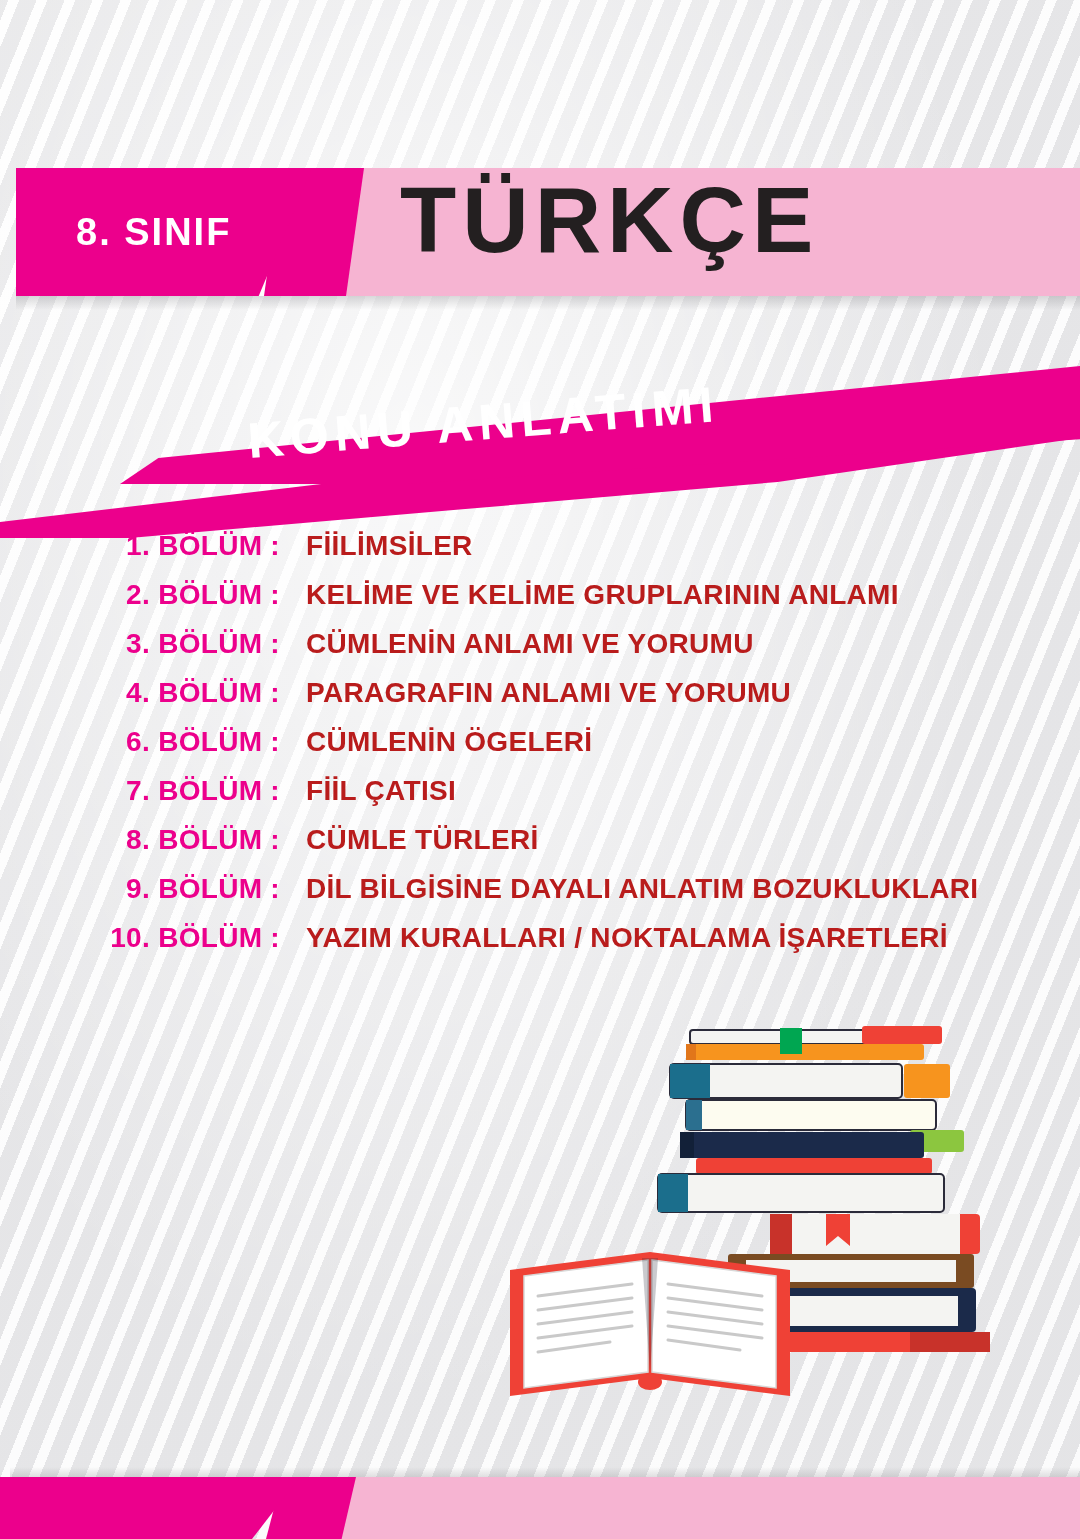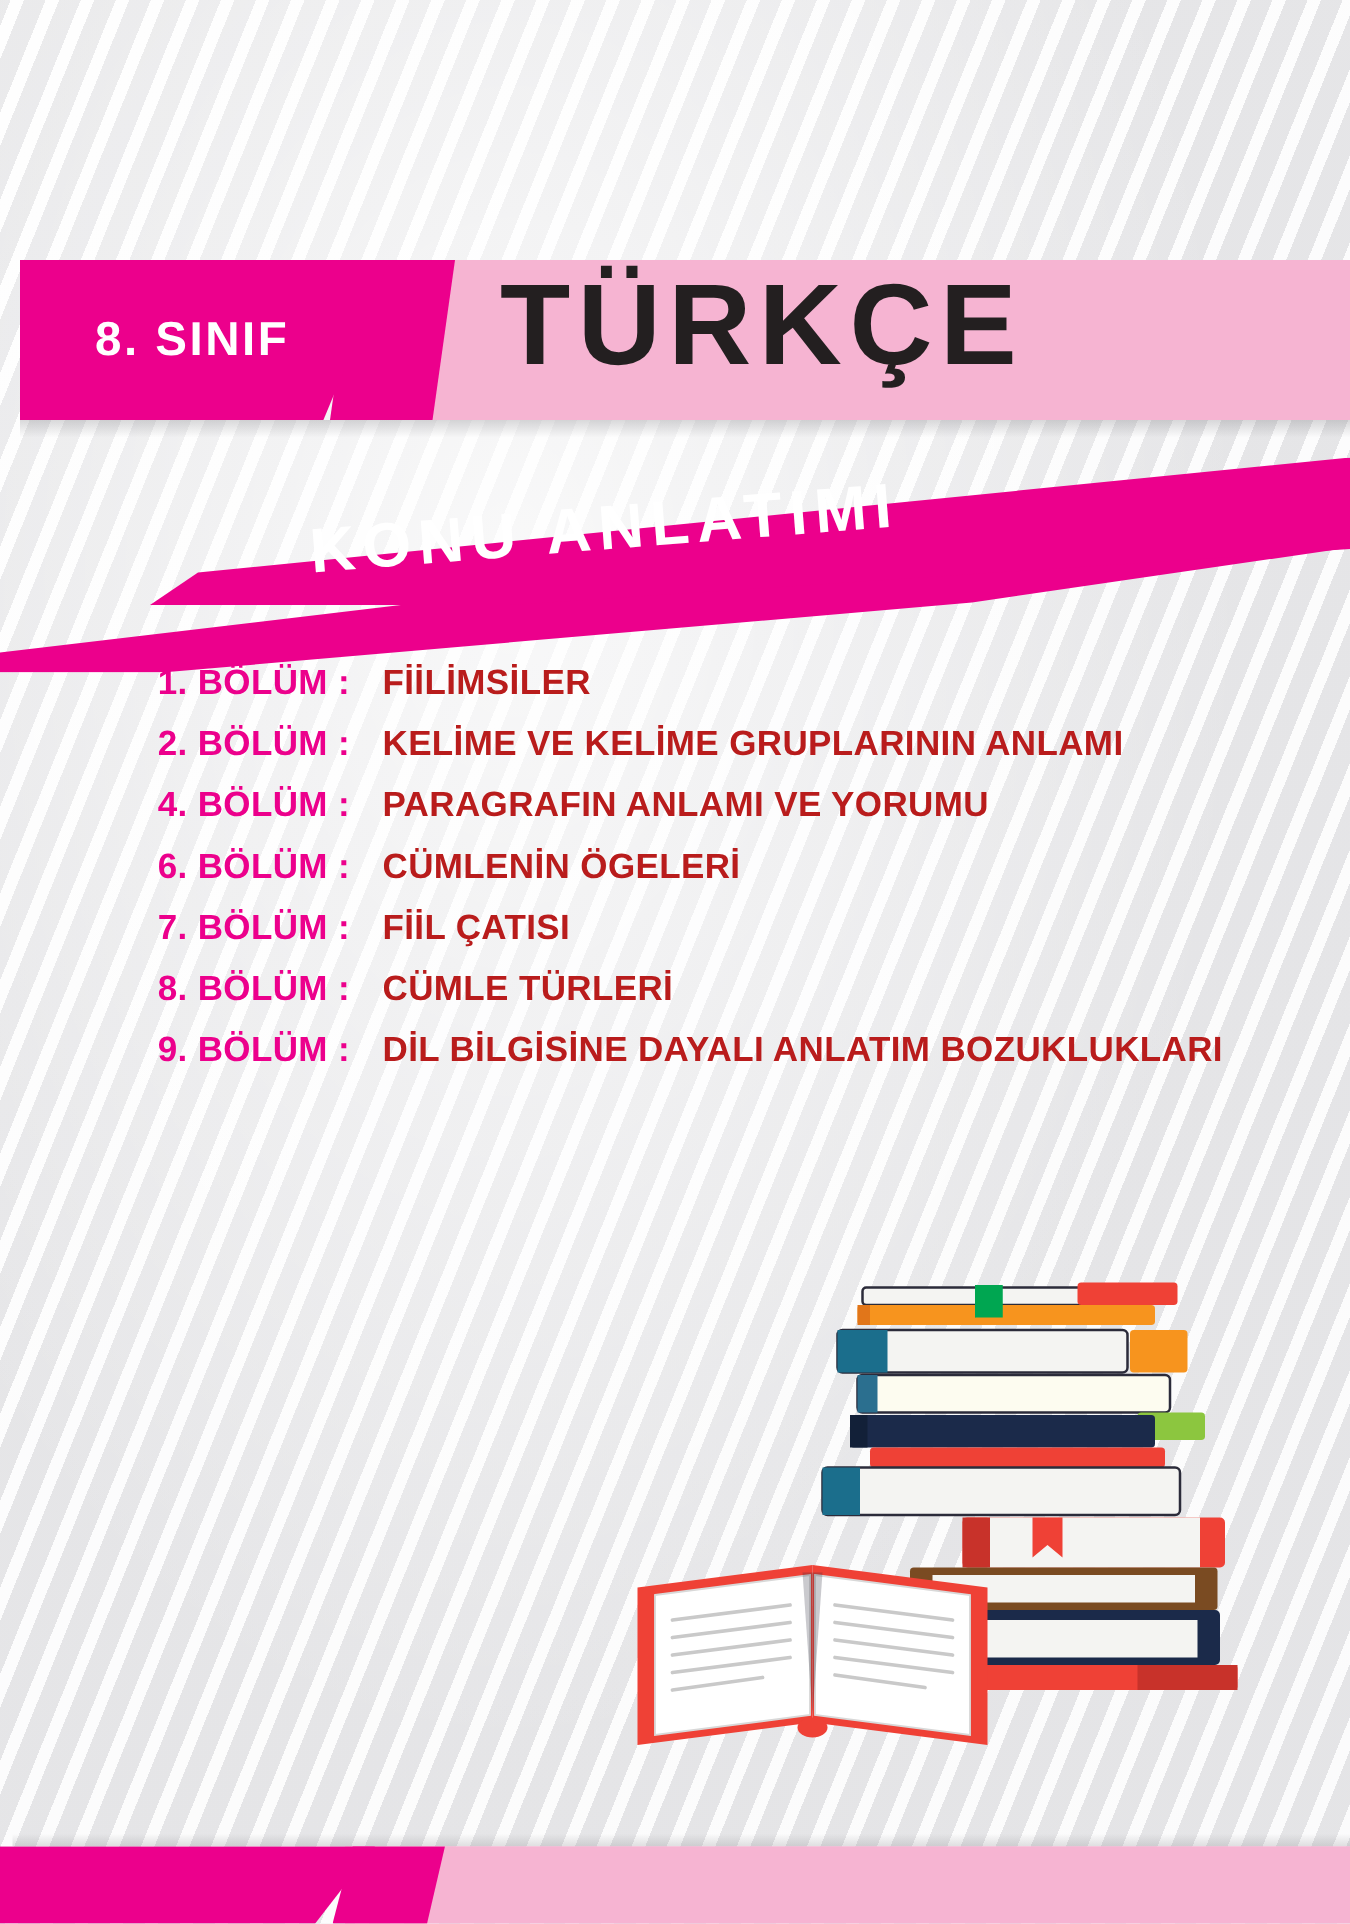--- a/index.html
+++ b/index.html
@@ -36,21 +36,20 @@
     background: radial-gradient(ellipse at 38% 30%, rgba(255,255,255,0.75) 0%, rgba(255,255,255,0) 62%);
   }
 
   
   .header {
     position: absolute;
     top: 168px;
     left: 0;
     width: 1080px;
     height: 128px;
-    margin-top: 40px;
   }
   .header-pink-band {
     position: absolute;
     top: 0;
     left: 272px;
     width: 808px;
     height: 128px;
     background: #f6b4d2;
   }
   .header-shadow {
@@ -245,38 +244,46 @@
 <div class="chapters">
   <div class="chapter-row">
     <span class="chapter-label">1. BÖLÜM :</span>
     <span class="chapter-title">FİİLİMSİLER</span>
   </div>
   <div class="chapter-row">
     <span class="chapter-label">2. BÖLÜM :</span>
     <span class="chapter-title">KELİME VE KELİME GRUPLARININ ANLAMI</span>
   </div>
   <div class="chapter-row">
+    <span class="chapter-label">3. BÖLÜM :</span>
+    <span class="chapter-title">CÜMLENİN ANLAMI VE YORUMU</span>
+  </div>
+  <div class="chapter-row">
     <span class="chapter-label">4. BÖLÜM :</span>
     <span class="chapter-title">PARAGRAFIN ANLAMI VE YORUMU</span>
   </div>
   <div class="chapter-row">
     <span class="chapter-label">6. BÖLÜM :</span>
     <span class="chapter-title">CÜMLENİN ÖGELERİ</span>
   </div>
   <div class="chapter-row">
     <span class="chapter-label">7. BÖLÜM :</span>
     <span class="chapter-title">FİİL ÇATISI</span>
   </div>
   <div class="chapter-row">
     <span class="chapter-label">8. BÖLÜM :</span>
     <span class="chapter-title">CÜMLE TÜRLERİ</span>
   </div>
   <div class="chapter-row">
     <span class="chapter-label">9. BÖLÜM :</span>
     <span class="chapter-title">DİL BİLGİSİNE DAYALI ANLATIM BOZUKLUKLARI</span>
+  </div>
+  <div class="chapter-row">
+    <span class="chapter-label">10. BÖLÜM :</span>
+    <span class="chapter-title">YAZIM KURALLARI / NOKTALAMA İŞARETLERİ</span>
   </div>
 </div>
 
 <div class="books">
   <svg width="510" height="400" viewBox="0 0 510 400" xmlns="http://www.w3.org/2000/svg">
 
     <rect x="200" y="10" width="230" height="14" rx="3" fill="#f4f4f2" stroke="#2b2b3a" stroke-width="2"></rect>
     <rect x="196" y="24" width="238" height="16" rx="3" fill="#f7941e"></rect>
     <rect x="196" y="24" width="10" height="16" fill="#e1761a"></rect>
     <rect x="290" y="8" width="22" height="26" fill="#00a651"></rect>

